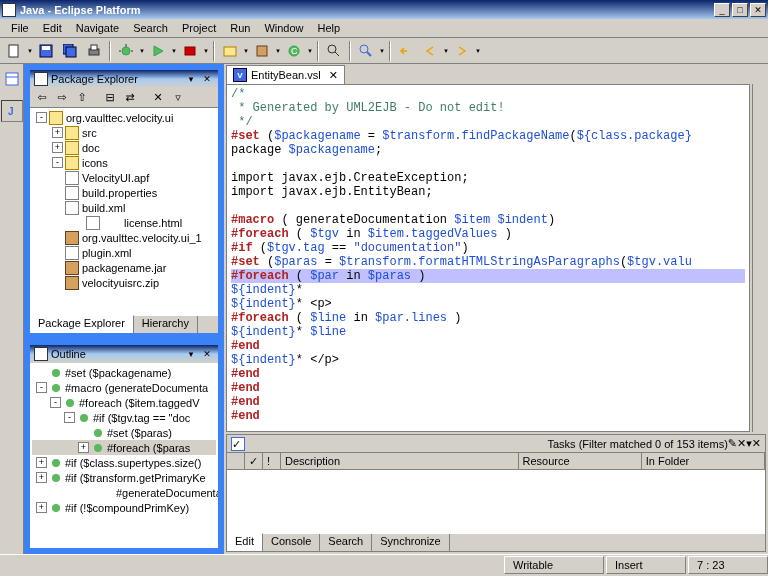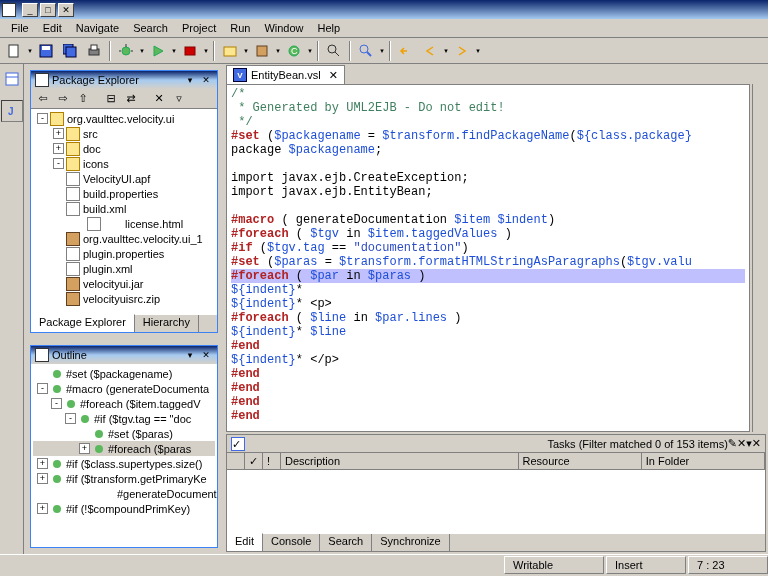--- a/index.html
+++ b/index.html
@@ -11,21 +11,21 @@
 .menubar { background: #d4d0c8; height: 19px; display: flex; align-items: center; padding: 0 4px; border-bottom: 1px solid #808080; }
 .menuitem { padding: 2px 7px; cursor: default; }
 .toolbar { background: #d4d0c8; height: 26px; display: flex; align-items: center; padding: 2px; border-bottom: 1px solid #808080; }
 .tbtn { width: 22px; height: 22px; margin: 0 1px; display: flex; align-items: center; justify-content: center; border: 1px solid transparent; }
 .tsep { width: 2px; height: 20px; border-left: 1px solid #808080; border-right: 1px solid #fff; margin: 0 3px; }
 .drop { width: 8px; height: 22px; display: flex; align-items: center; justify-content: center; font-size: 7px; }
 .workbench { display: flex; height: 490px; }
 .leftbar { width: 24px; background: #d4d0c8; border-right: 1px solid #808080; padding-top: 4px; }
 .leftbar .tbtn { margin-bottom: 2px; }
 .leftcol { width: 200px; display: flex; flex-direction: column; }
-.view { background: #d4d0c8; border: 1px solid #3b82f6; display: flex; flex-direction: column; margin: 6px; }
+.view { background: #d4d0c8; border: 6px solid #3b82f6; display: flex; flex-direction: column; margin: 0; }
 .viewhead { background: linear-gradient(#0a246a 0%, #a6caf0 50%, #d4d0c8 100%); height: 18px; display: flex; align-items: center; padding: 0 4px; color: #000; }
 .viewhead .vicon { width: 14px; height: 14px; margin-right: 3px; background: #fff; border: 1px solid #333; }
 .viewhead .vtitle { flex: 1; }
 .viewhead .vbtn { width: 14px; height: 14px; margin-left: 2px; font-size: 9px; display: flex; align-items: center; justify-content: center; }
 .viewtoolbar { height: 20px; display: flex; align-items: center; padding: 0 2px; border-bottom: 1px solid #808080; }
 .viewtoolbar .tbtn { width: 18px; height: 18px; }
 .viewbody { flex: 1; background: #fff; overflow: auto; font-size: 11px; }
 .tree { padding: 2px; }
 .treerow { display: flex; align-items: center; height: 15px; white-space: nowrap; cursor: default; }
 .treerow.sel { background: #d4d0c8; }
@@ -61,20 +61,21 @@
 .tasktabs { display: flex; height: 18px; border-top: 1px solid #fff; }
 .statusbar { height: 20px; background: #d4d0c8; border-top: 1px solid #fff; display: flex; align-items: center; }
 .statuscell { border: 1px solid #808080; border-top-color: #fff; border-left-color: #fff; height: 18px; padding: 0 8px; display: flex; align-items: center; margin-left: 2px; }
 svg { display: block; }
 </style>
 </head>
 <body>
 
 <div class="titlebar">
   <div class="ticon"></div>
+  <div class="title">Java - Eclipse Platform</div>
   <div class="winbtn">_</div>
   <div class="winbtn">□</div>
   <div class="winbtn">✕</div>
 </div>
 
 <div class="menubar" id="menubar">
     <div class="menuitem">File</div>
     <div class="menuitem">Edit</div>
     <div class="menuitem">Navigate</div>
     <div class="menuitem">Search</div>
@@ -264,31 +265,26 @@
               <span>license.html</span>
             </div>
             <div class="treerow" style="padding-left: 20px;">
               <div style="width: 13px;"></div>
               <div class="ticon2 jar"></div>
               <span>org.vaulttec.velocity.ui_1</span>
             </div>
             <div class="treerow" style="padding-left: 20px;">
               <div style="width: 13px;"></div>
               <div class="ticon2 file"></div>
-              <span>plugin.properties</span>
-            </div>
-            <div class="treerow" style="padding-left: 20px;">
-              <div style="width: 13px;"></div>
-              <div class="ticon2 file"></div>
               <span>plugin.xml</span>
             </div>
             <div class="treerow" style="padding-left: 20px;">
               <div style="width: 13px;"></div>
               <div class="ticon2 jar"></div>
-              <span>velocityui.jar</span>
+              <span>packagename.jar</span>
             </div>
             <div class="treerow" style="padding-left: 20px;">
               <div style="width: 13px;"></div>
               <div class="ticon2 jar"></div>
               <span>velocityuisrc.zip</span>
             </div>
           </div>
       </div>
       <div class="viewtabs">
         <div class="viewtab active">Package Explorer</div>

